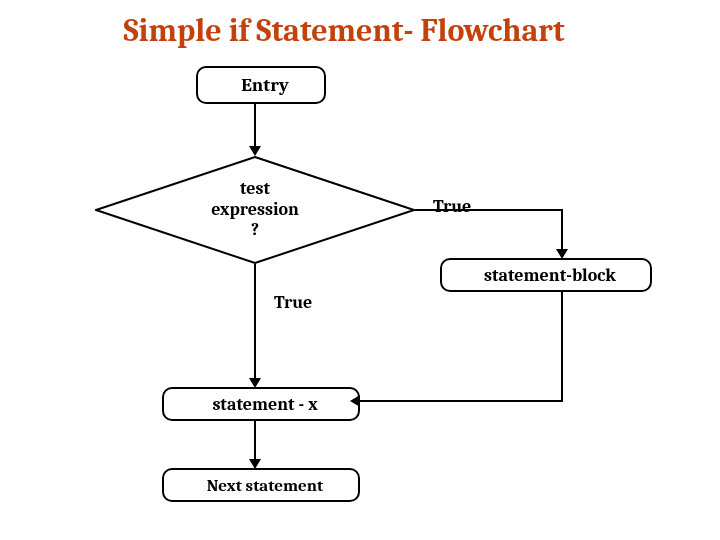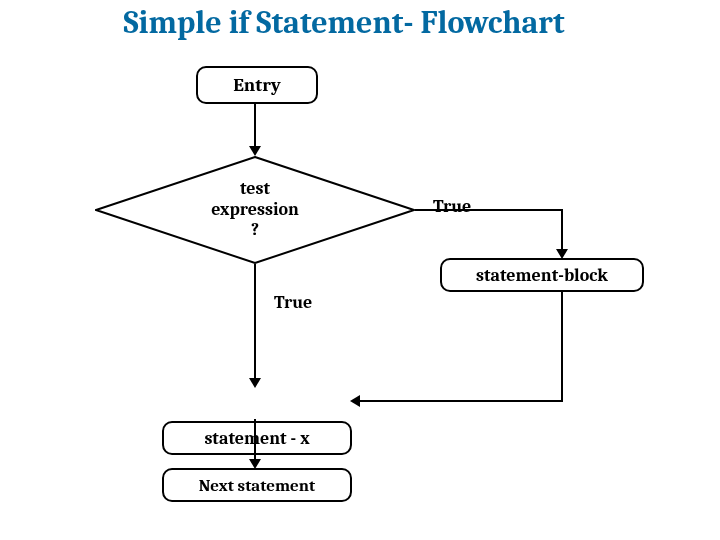--- a/index.html
+++ b/index.html
@@ -5,39 +5,40 @@
   html, body {
     margin: 0;
     padding: 0;
     width: 720px;
     height: 540px;
     background: #ffffff;
     font-family: Cambria, Georgia, "Times New Roman", serif;
   }
   .title {
     position: absolute;
-    top: 4px;
+    top: 12px;
     left: 0;
     width: 688px;
     text-align: center;
-    color: #0369a1;
+    color: #c2410c;
     font-weight: 700;
     font-size: 32px;
   }
   .node {
     position: absolute;
     border: 2px solid #000;
     border-radius: 10px;
     background: #fff;
     font-weight: 700;
     color: #000;
     display: flex;
     align-items: center;
     justify-content: center;
     text-align: center;
+    padding-left: 8px;
   }
   .label {
     position: absolute;
     font-weight: 700;
     color: #000;
   }
   .diamond {
     position: absolute;
   }
   .diamond svg { display: block; }
@@ -88,21 +89,21 @@
 <div class="arrow-line" style="left:561px; top:209px; width:2px; height:40px;"></div>
 <div class="arrow-head down" style="left:556px; top:249px;"></div>
 
 <div class="node" style="left:440px; top:258px; width:200px; height:30px; font-size:18px;">statement-block</div>
 
 <div class="label" style="left:274px; top:292px; font-size:18px;">True</div>
 
 <div class="arrow-line" style="left:254px; top:264px; width:2px; height:114px;"></div>
 <div class="arrow-head down" style="left:249px; top:378px;"></div>
 
-<div class="node" style="left:162px; top:387px; width:186px; height:30px; font-size:18px;margin-top:34px;">statement - x</div>
+<div class="node" style="left:162px; top:387px; width:186px; height:30px; font-size:18px;">statement - x</div>
 
 <div class="arrow-line" style="left:561px; top:290px; width:2px; height:112px;"></div>
 <div class="arrow-line" style="left:360px; top:400px; width:203px; height:2px;"></div>
 <div class="arrow-head left" style="left:350px; top:395px;"></div>
 
 <div class="arrow-line" style="left:254px; top:419px; width:2px; height:40px;"></div>
 <div class="arrow-head down" style="left:249px; top:459px;"></div>
 
 <div class="node" style="left:162px; top:468px; width:186px; height:30px; font-size:17px;text-align:center;">Next statement</div>
 

